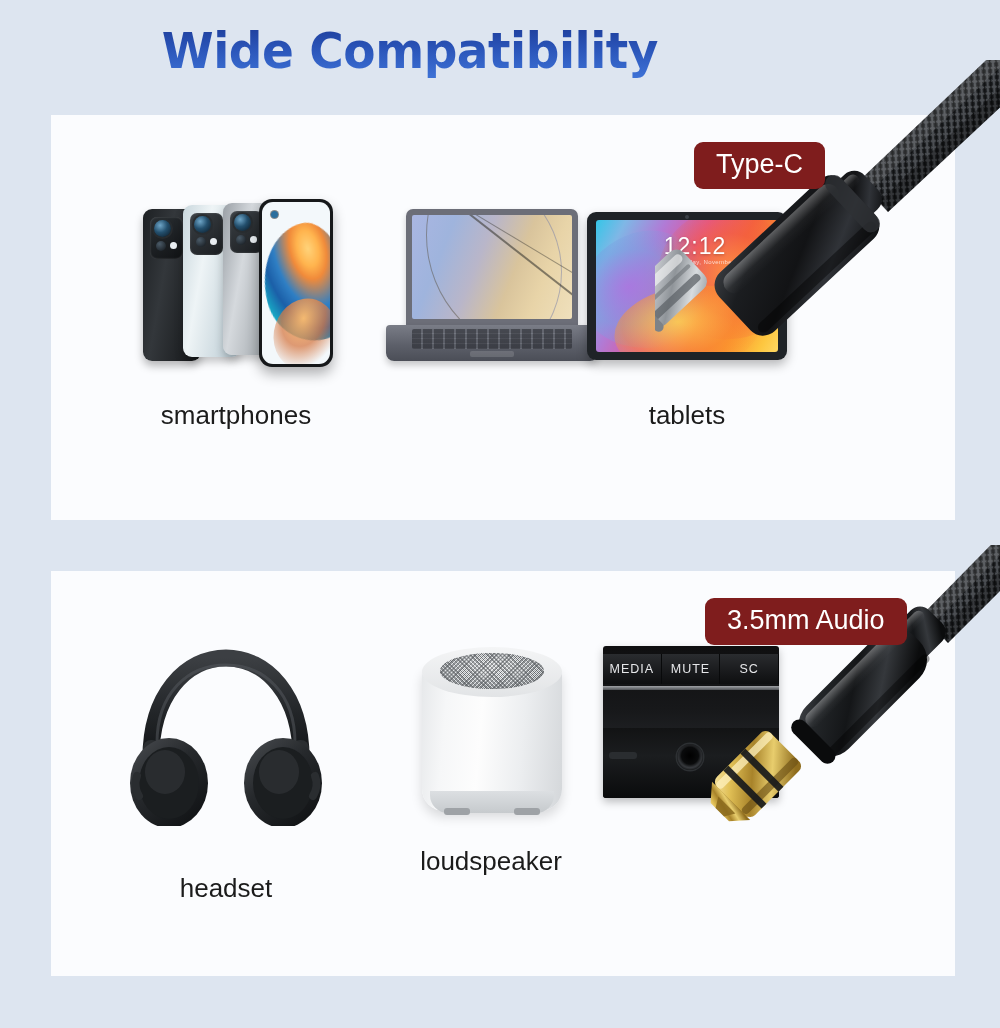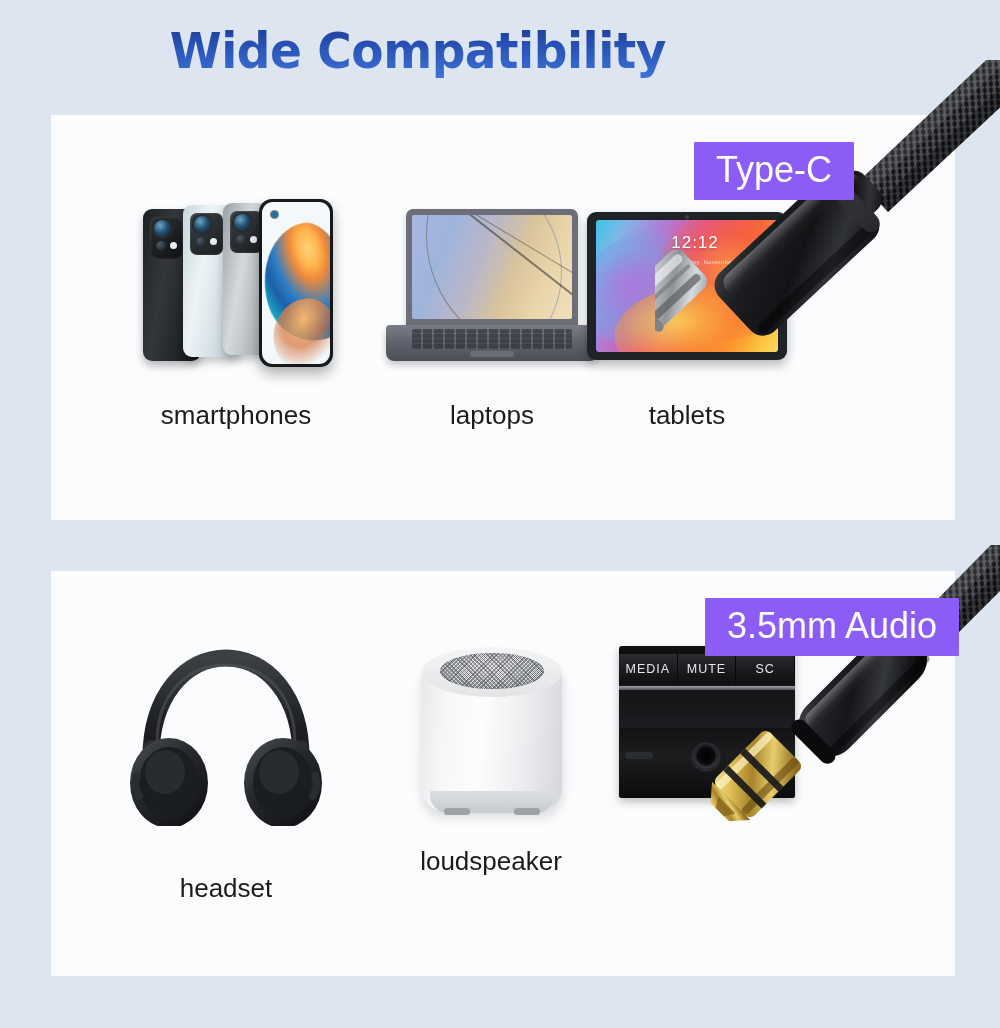--- a/index.html
+++ b/index.html
@@ -5,21 +5,21 @@
   * { margin:0; padding:0; box-sizing:border-box; }
   html, body {
     width:1000px; height:1028px;
     background:#dde5f0;
     font-family:"Liberation Sans", sans-serif;
     overflow:hidden;
   }
   #page { position:relative; width:1000px; height:1028px; background:#dde5f0; }
 
   
-  .title-wrap { position:absolute; top:22px; left:0; width:820px; text-align:center;margin-left:8px; }
+  .title-wrap { position:absolute; top:22px; left:0; width:820px; text-align:center; }
   .title {
     display:inline-block;
     font-family:"DejaVu Sans", sans-serif;
     font-weight:bold;
     font-size:50px;
     letter-spacing:-0.5px;
     transform:scaleX(0.94);
     background:linear-gradient(180deg,#1c3a96 0%,#2a54b8 45%,#3f74d8 100%);
     -webkit-background-clip:text;
     background-clip:text;
@@ -47,24 +47,24 @@
     text-align:center;
     font-family:"Liberation Sans", sans-serif;
     font-size:26px;
     color:#1b1b1b;
     white-space:nowrap;
   }
 
   
   .badge {
     position:absolute;
-    background:#8b5cf6;
+    background:#7f1d1d;
     color:#ffffff;
-    border-radius:1px;
-    font-size:36px;
+    border-radius:9px;
+    font-size:27px;
     font-family:"Liberation Sans", sans-serif;
     padding:7px 22px 9px 22px;
     white-space:nowrap;
     z-index:40;
   }
   #badge-typec { left:694px; top:142px; }
   #badge-audio { left:705px; top:598px; }
 
   
   .phones { position:relative; width:230px; height:180px; }
@@ -191,21 +191,21 @@
   }
   .tablet .scr .swirl3 {
     position:absolute; left:18px; top:66px; width:148px; height:86px;
     background:radial-gradient(ellipse at 44% 40%, rgba(255,214,80,.85) 0%, rgba(250,150,50,.5) 48%, rgba(250,150,50,0) 80%);
     border-radius:50%;
     transform:rotate(-8deg);
   }
   .tablet .time {
     position:absolute; left:0; top:21px; width:100%;
     text-align:center; padding-left:16px;
-    color:#ffffff; font-size:17px; font-weight:300;
+    color:#ffffff; font-size:23px; font-weight:300;
     font-family:"Liberation Sans", sans-serif;
     text-shadow:0 1px 3px rgba(0,0,0,.25);
     letter-spacing:1px;
   }
   .tablet .subtime {
     position:absolute; left:0; top:47px; width:100%;
     text-align:center; padding-left:34px;
     color:rgba(255,255,255,.72); font-size:6px; letter-spacing:.4px;
   }
   .tablet .tcam {
@@ -375,21 +375,20 @@
                 <div class="diag"></div>
                 <div class="diag2"></div>
               </div>
             </div>
             <div class="base">
               <div class="kb"></div>
               <div class="pad"></div>
             </div>
           </div>
         </div>
-        <div class="label" style="top:197px;">laptops</div>
       </div>
 
       <div class="item" style="left:536px; top:97px; width:200px; height:250px;">
         <div class="art">
           <div class="tablet">
             <div class="body">
               <div class="scr">
                 <div class="swirl1"></div>
                 <div class="swirl2"></div>
                 <div class="swirl3"></div>
@@ -512,21 +511,21 @@
             <div class="foot l"></div>
             <div class="foot r"></div>
             <div class="top"></div>
             <div class="grille"></div>
             <div class="grille-mesh"></div>
           </div>
         </div>
         <div class="label" style="top:205px;">loudspeaker</div>
       </div>
 
-      <div class="item" style="left:536px; top:75px; width:230px; height:260px;">
+      <div class="item" style="left:520px; top:75px; width:230px; height:260px;">
         <div class="art" style="left:32px;">
           <div class="carpanel">
             <div class="panel">
               <div class="row row1">
                 <div class="btn">MEDIA</div>
                 <div class="btn">MUTE</div>
                 <div class="btn">SC</div>
               </div>
               <div class="divider"></div>
               <div class="lower">

